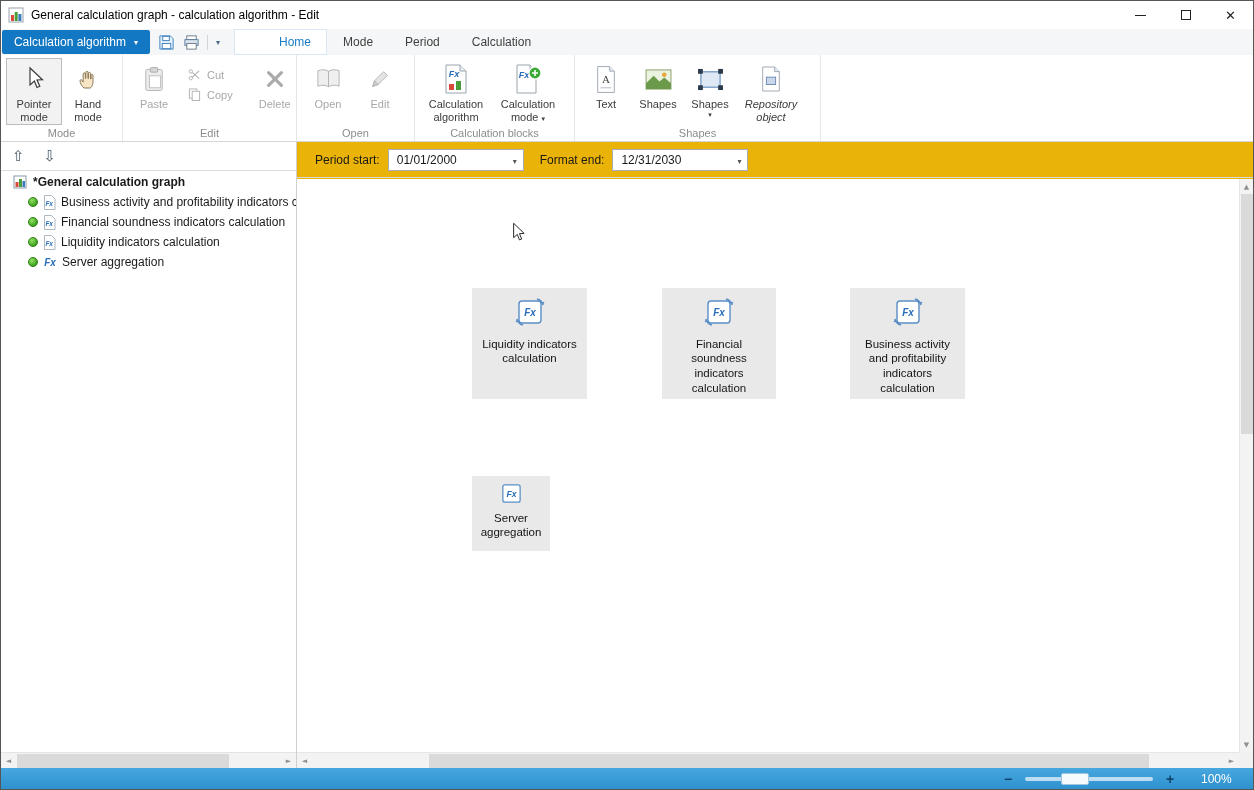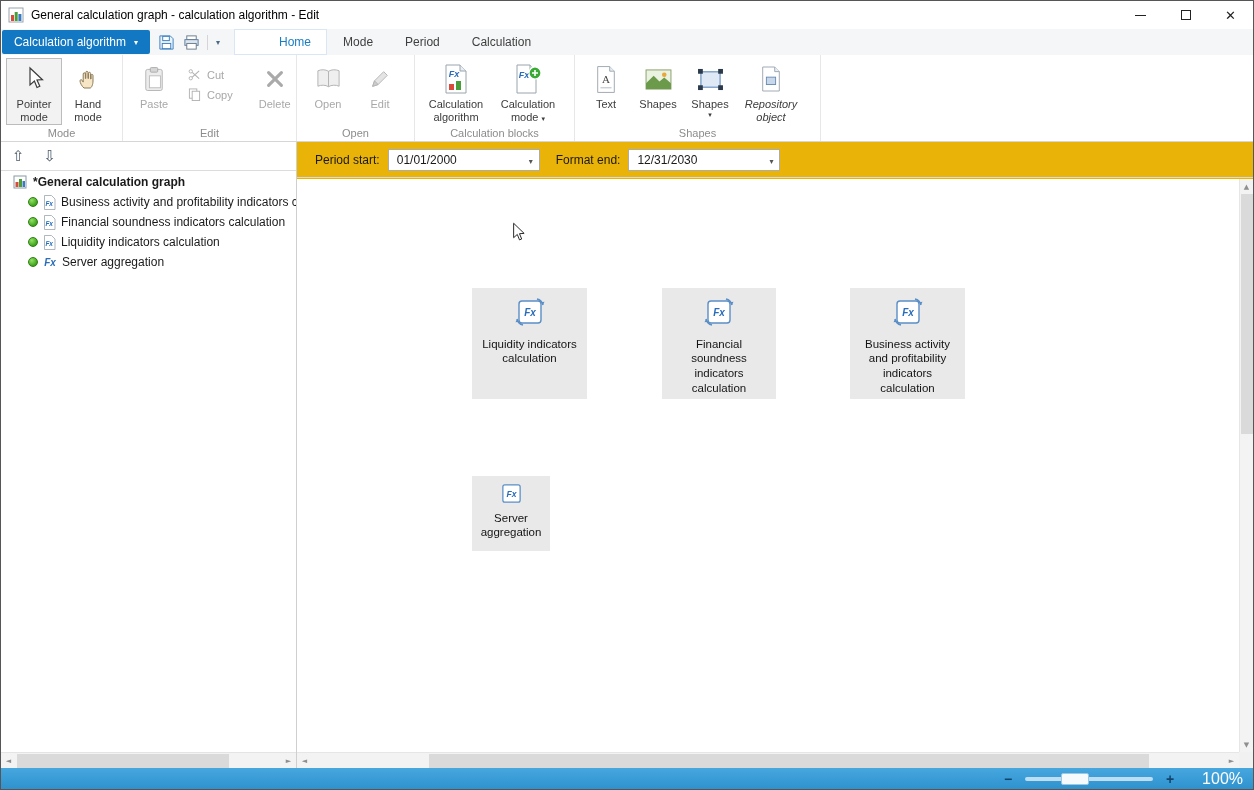--- a/index.html
+++ b/index.html
@@ -56,42 +56,42 @@
   .ticon { flex:none; display:flex; }
 
   .pscroll { position:absolute; bottom:0; left:0; right:0; height:16px; background:#f3f3f3; border-top:1px solid #e4e4e4; }
   .sarrow { position:absolute; top:0; bottom:0; width:15px; display:flex; align-items:center; justify-content:center; font-size:7px; color:#8f8f8f; font-family:"DejaVu Sans",sans-serif; }
   .sarrow.left { left:0; } .sarrow.right { right:0; }
   .pthumb { position:absolute; left:16px; top:1px; width:212px; height:14px; background:#dadada; }
 
   
   .main { flex:1; position:relative; background:#eab308; }
   .periodbar { height:36px; border-bottom:1px solid #dadada; display:flex; align-items:center; padding-left:18px; font-size:12px; }
-  .combo { width:152px; height:22px; border:1px solid #a9acb0; background:#fff; display:flex; align-items:center; padding:0 18px 0 8px; position:relative; margin-left:8px; font-size:12px; }
+  .combo { width:136px; height:22px; border:1px solid #a9acb0; background:#fff; display:flex; align-items:center; padding:0 18px 0 8px; position:relative; margin-left:8px; font-size:12px; }
   .ccaret { position:absolute; right:6px; top:7px; font-size:8px; color:#555; }
   .plabel2 { margin-left:16px; }
   .canvas { position:absolute; top:37px; left:0; right:14px; bottom:16px; background:#fff; overflow:hidden; }
   .cblock { position:absolute; background:#e9e9e9; display:flex; flex-direction:column; align-items:center; text-align:center; font-size:11.5px; line-height:1.28; color:#141414; padding-top:7px; }
   .cblock .blb { margin-top:4px; }
   .cursor { position:absolute; }
 
   .vscroll { position:absolute; top:37px; right:0; bottom:16px; width:14px; background:#f3f3f3; border-left:1px solid #e6e6e6; }
   .vscroll .sarrow { width:100%; height:15px; }
   .vscroll .sarrow.up { top:0; bottom:auto; } .vscroll .sarrow.down { bottom:0; top:auto; }
   .vthumb { position:absolute; top:15px; left:1px; width:12px; height:240px; background:#dadada; }
   .hscroll { position:absolute; left:0; right:14px; bottom:0; height:16px; background:#f3f3f3; border-top:1px solid #e6e6e6; }
   .hthumb { position:absolute; left:132px; top:1px; width:720px; height:14px; background:#dadada; }
   .corner { position:absolute; right:0; bottom:0; width:14px; height:16px; background:#f1f1f1; }
 
   
   .statusbar { position:absolute; left:1px; right:1px; bottom:1px; height:21px; background:linear-gradient(#47a7df,#2e92ce); display:flex; align-items:center; justify-content:flex-end; padding-right:10px; }
   .zbtn { width:30px; text-align:center; color:#11456e; font-size:14px; font-weight:bold; line-height:1; }
   .slider { width:128px; height:4px; background:#bdddf2; border-radius:2px; position:relative; margin:0 2px; }
   .sthumb { position:absolute; left:36px; top:-4px; width:28px; height:12px; background:#f5fafd; border:1px solid #9fc6e0; border-radius:2px; }
-  .zoomlvl { color:#fff; font-size:16px; margin-left:16px; width:42px; text-align:right; }
+  .zoomlvl { color:#fff; font-size:12px; margin-left:16px; width:42px; text-align:left; }
 </style>
 </head>
 <body>
 
 <div class="window">
 
   <div class="titlebar">
     <span style="display:flex;">
       <svg width="16" height="16" viewBox="0 0 16 16">
           <rect x="1" y="1" width="14" height="14" fill="#fff" stroke="#9aa4ae"></rect>

